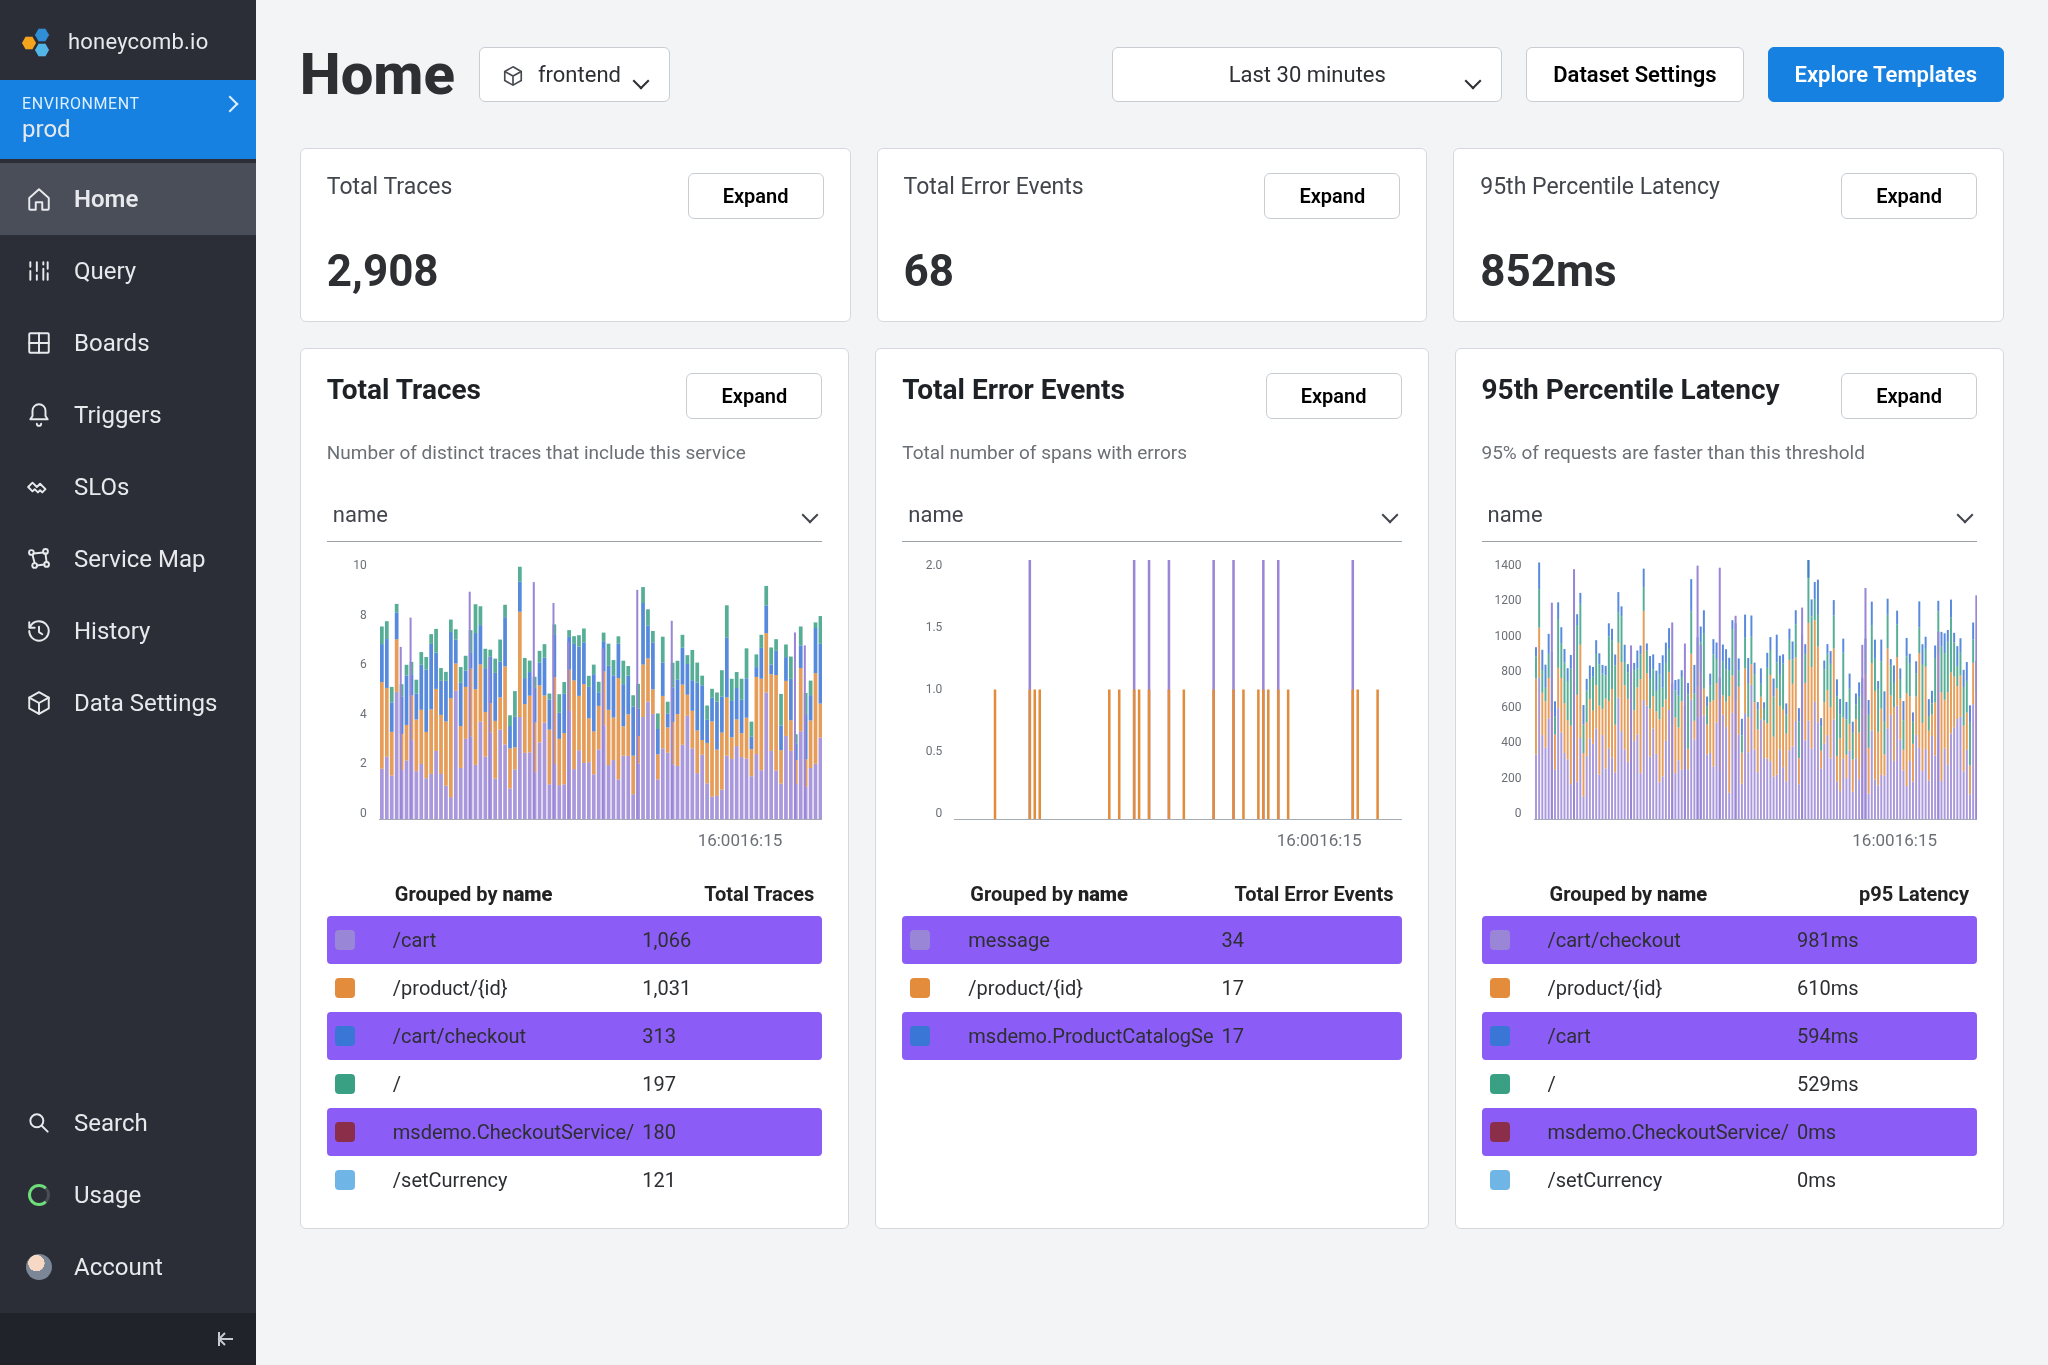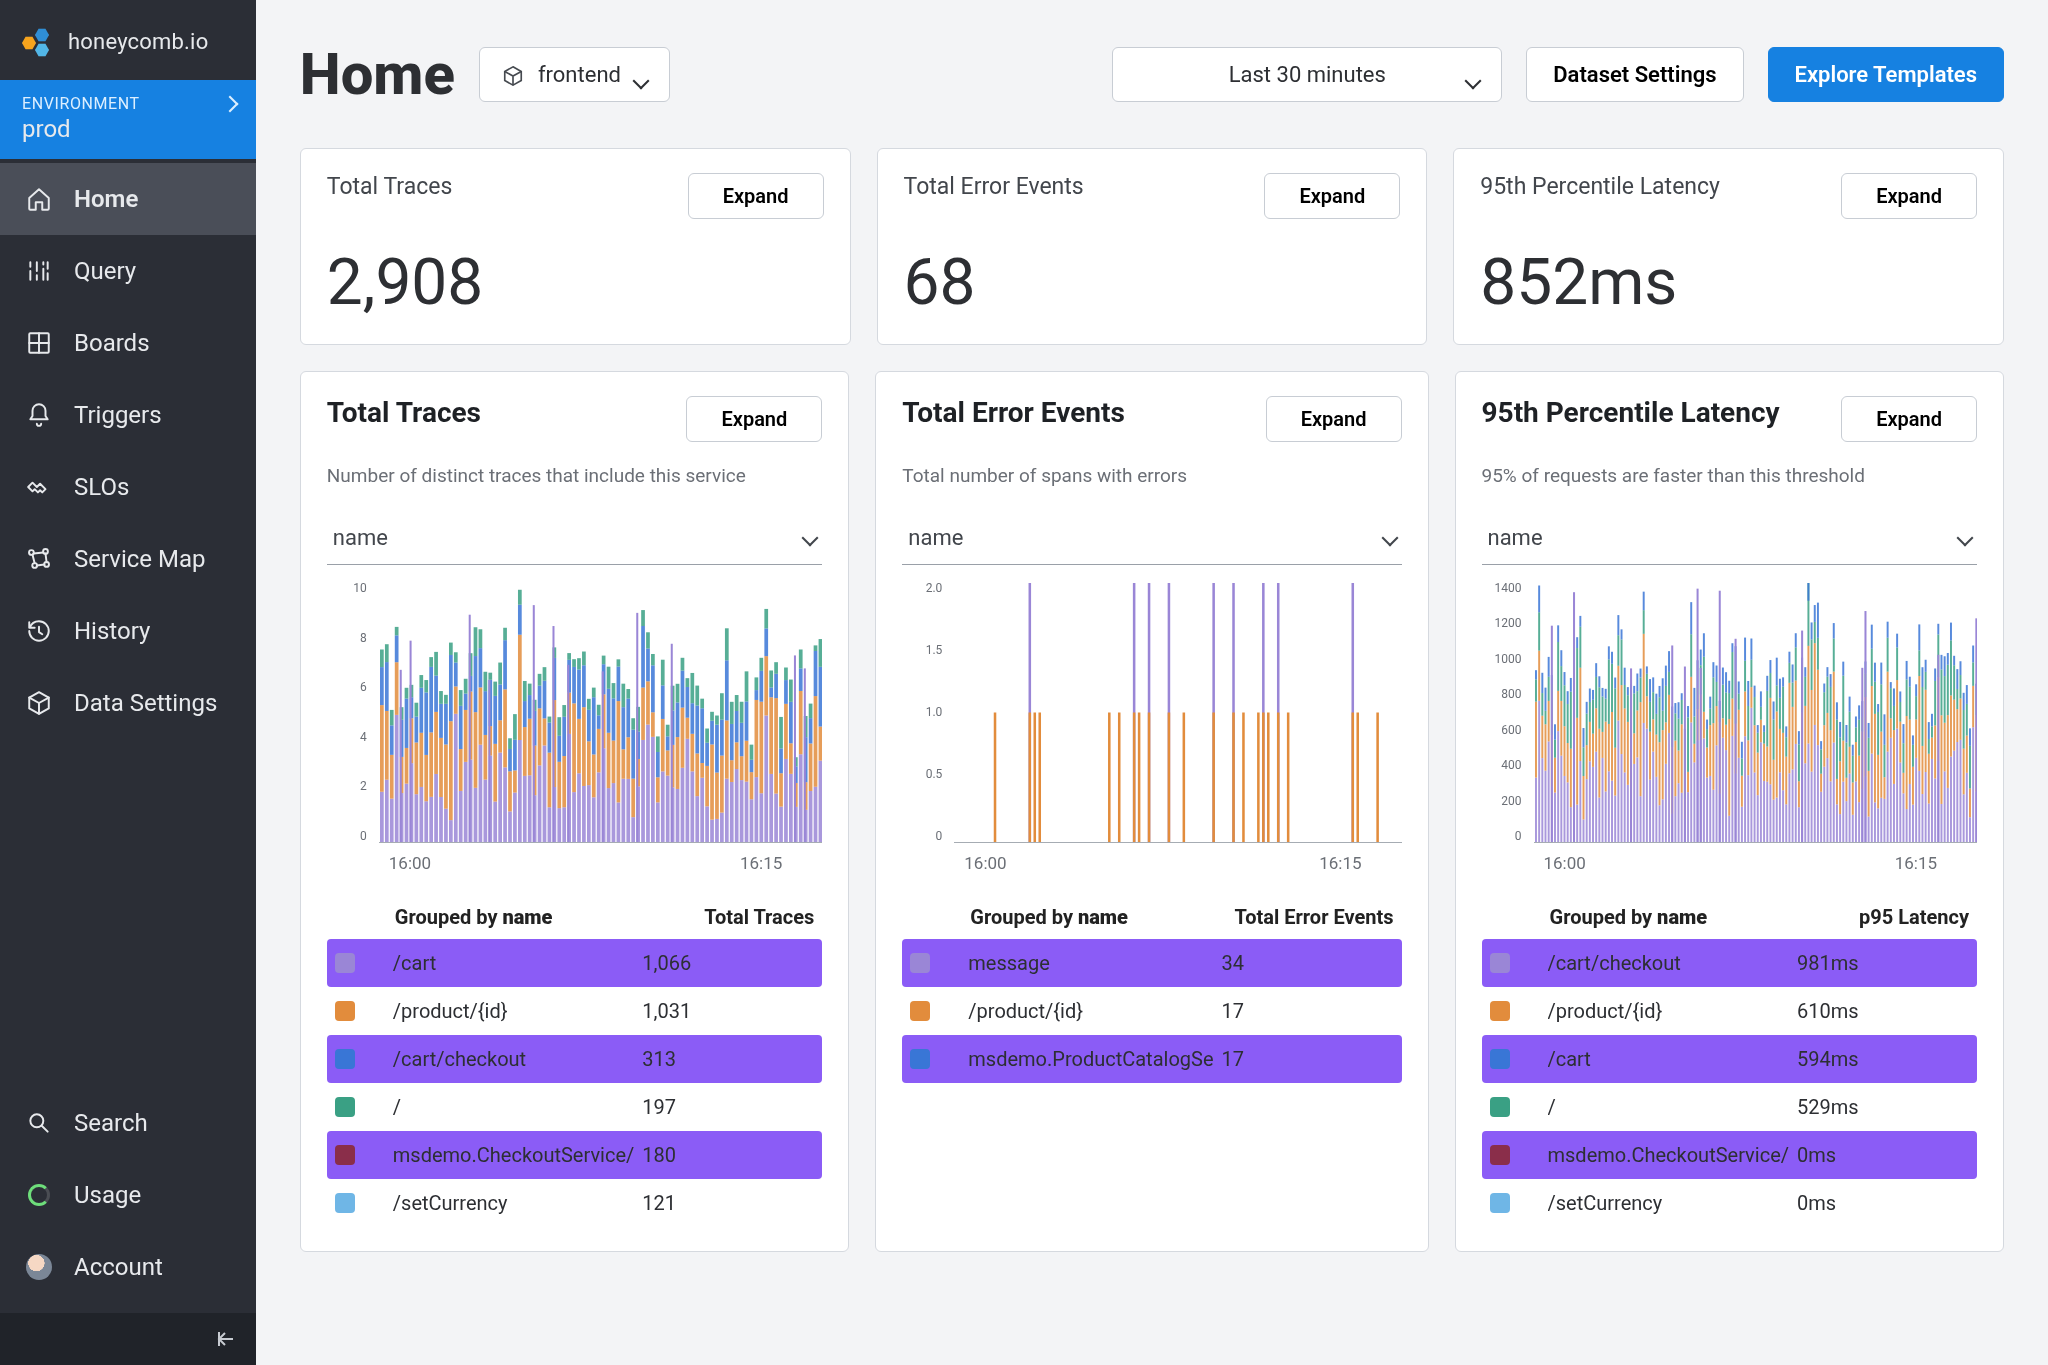--- a/index.html
+++ b/index.html
@@ -48,27 +48,27 @@
   .chev{display:inline-block;border:solid currentColor;border-width:0 2px 2px 0;padding:5px;transform:rotate(45deg)}
   .chev.right{transform:rotate(-45deg)}
   .pkg-ico{width:22px;height:22px}
   
   .grid{display:grid;grid-template-columns:repeat(3,1fr);gap:26px}
   .card{background:var(--panel);border:1px solid var(--border);border-radius:6px;padding:24px 26px}
   .card-hdr{display:flex;align-items:flex-start;justify-content:space-between}
   .card-t{font-size:23px;color:#42464c}
   .card-t.big{font-size:28px;font-weight:700;color:#1e2125}
   .expand{border:1px solid var(--btn-border);background:#fff;border-radius:6px;padding:10px 34px;font-size:20px;font-weight:600;cursor:pointer}
-  .metric{font-size:64px;font-weight:400;margin-top:26px}
+  .metric{font-size:44px;font-weight:700;margin-top:26px}
   .sub{color:var(--muted);font-size:19px;margin-top:22px}
   .group-select{display:flex;align-items:center;justify-content:space-between;border-bottom:1px solid #9aa0a8;padding:14px 6px;margin-top:24px;font-size:22px;color:#42464c;cursor:pointer}
   .chart{height:292px;margin-top:16px;position:relative}
   .yaxis{position:absolute;left:0;top:0;bottom:30px;width:46px;display:flex;flex-direction:column;justify-content:space-between;align-items:flex-end;font-size:12px;color:#6b6f76;padding-right:6px}
   .plot{position:absolute;left:52px;right:0;top:2px;bottom:30px;border-bottom:1px solid #a6acb3}
-  .xaxis{position:absolute;left:52px;right:0;bottom:0;display:flex;justify-content:space-between;font-size:17px;color:#6b6f76;padding:0 40px 0 10px}
+  .xaxis{position:absolute;left:52px;right:0;bottom:0;display:flex;justify-content:flex-end;font-size:17px;color:#6b6f76;padding:0 40px 0 10px}
   .tbl{margin-top:22px;font-size:20px}
   .thead{display:flex;font-weight:700;color:#222;padding:10px 8px}
   .thead .th1{flex:0 0 60px}
   .thead .th2{flex:1}
   .thead .th3{flex:0 0 180px;text-align:right}
   .trow{display:flex;align-items:center;padding:12px 8px;border-radius:4px}
   .trow.alt{background:#8b5cf6}
   .sw{width:20px;height:20px;border-radius:4px;margin-right:38px}
   .td2{flex:1;white-space:nowrap;overflow:hidden;text-overflow:ellipsis}
   .td3{flex:0 0 180px;text-align:left;padding-left:8px}

